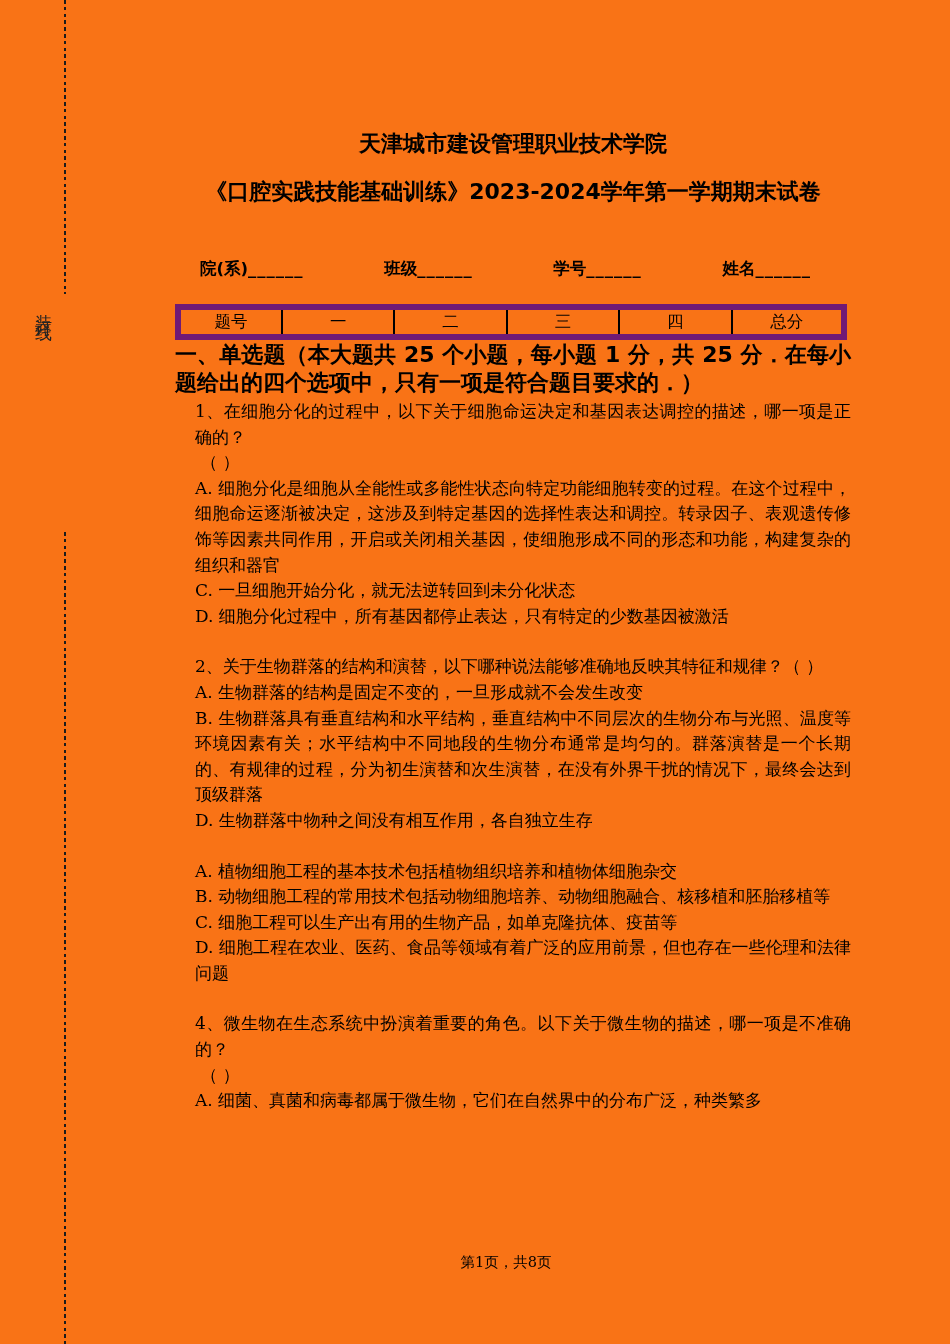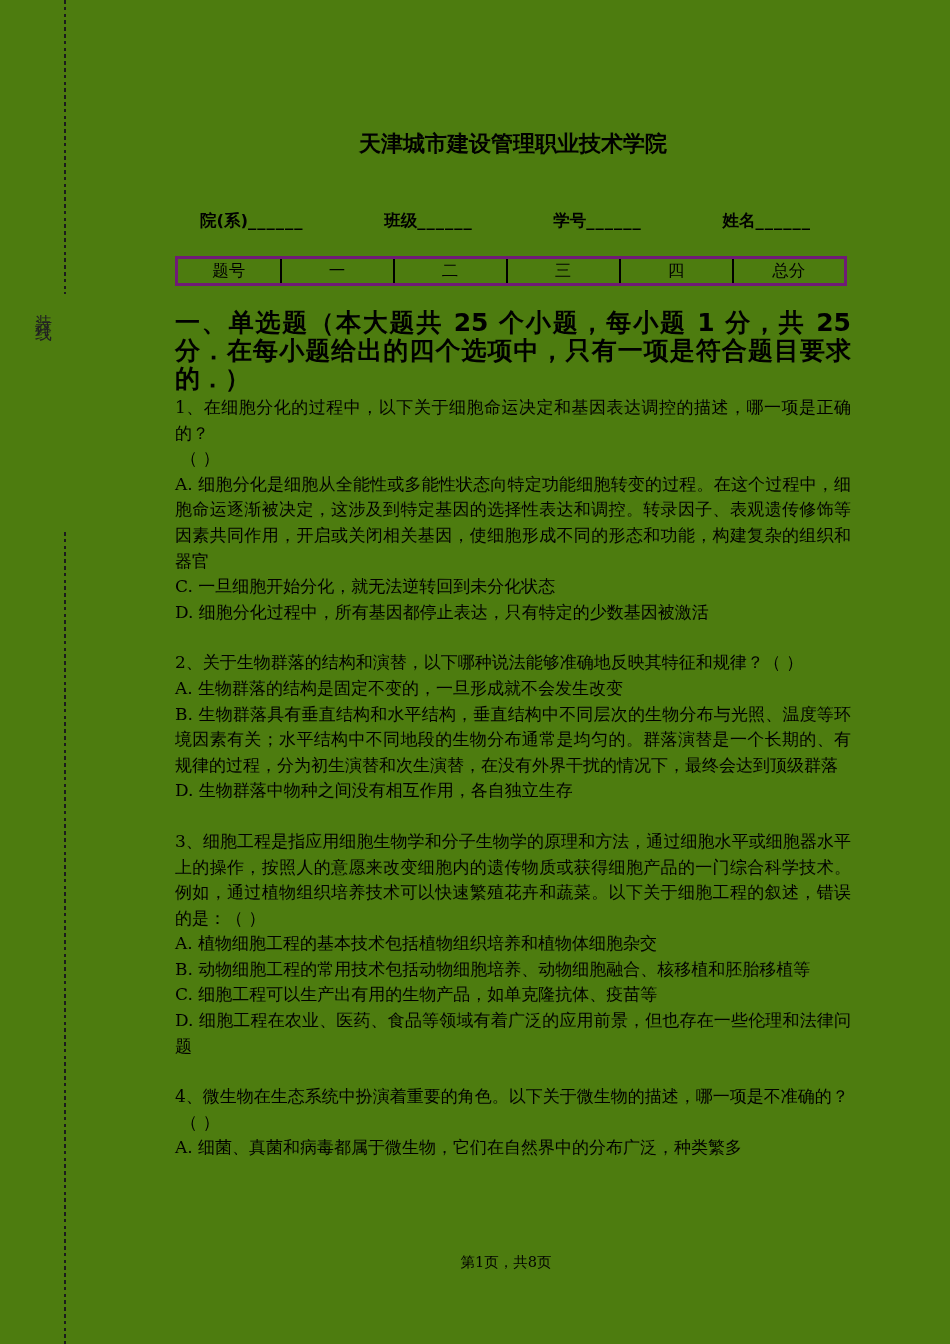--- a/index.html
+++ b/index.html
@@ -1,20 +1,20 @@
 <!DOCTYPE html>
 <html lang="zh"><head>
 <meta charset="utf-8">
 <style>
   html, body { margin: 0; padding: 0; background: #ffffff; }
   .page {
     position: relative;
     width: 950px;
     height: 1344px;
-    background: #4d7c0f;
+    background: #f97316;
     overflow: hidden;
     color: #111;
     font-family: "DejaVu Serif", "Liberation Serif", serif;
   }
 
   
   .binding-dash {
     position: absolute;
     left: 64px;
     width: 2px;
@@ -71,46 +71,46 @@
     color: #000;
     white-space: nowrap;
   }
   .student-field .blank { letter-spacing: 1px; font-weight: 600; }
 
   table.score-table {
     margin-top: 24px;
     border-collapse: collapse;
     width: 672px;
     table-layout: fixed;
-    border: 3px solid #701a75;
+    border: 6px solid #701a75;
   }
   table.score-table th, table.score-table td {
     border: 2px solid #000;
     height: 24px;
     text-align: center;
     vertical-align: middle;
     font-weight: normal;
     font-size: 16.5px;
     font-family: "DejaVu Serif", "Liberation Serif", serif;
     padding: 0;
     color: #000;
   }
   table.score-table col.label-col { width: 104px; }
 
   .section-heading {
-    margin-top: 23px;
-    font-family: "DejaVu Sans", "Liberation Sans", sans-serif;
-    font-weight: 700;
-    font-size: 25px;
+    margin-top: 1px;
+    font-family: "DejaVu Sans", "Liberation Sans", sans-serif;
+    font-weight: 700;
+    font-size: 22px;
     line-height: 28px;
     text-align: justify;
     color: #000;
   }
 
-  .questions { margin-top: 2px; }
+  .questions { margin-top: 2px; margin-left: 20px; }
   .question { margin-top: 25px; }
   .question:first-child { margin-top: 1px; }
   .question p {
     margin: 0;
     font-size: 17px;
     line-height: 25.6px;
     text-align: justify;
     color: #000;
   }
   .question p.stem { white-space: pre-wrap; }
@@ -131,20 +131,21 @@
 
 <div class="page">
 
   <div class="binding-dash dash-top"></div>
   <div class="binding-label">装订线</div>
   <div class="binding-dash dash-bottom"></div>
 
   <div class="content">
 
     <h1 class="school-title">天津城市建设管理职业技术学院</h1>
+    <h2 class="exam-title">《口腔实践技能基础训练》2023-2024学年第一学期期末试卷</h2>
 
     <div class="student-row">
         <span class="student-field"><span class="label">院(系)</span><span class="blank">______</span></span>
         <span class="student-field"><span class="label">班级</span><span class="blank">______</span></span>
         <span class="student-field"><span class="label">学号</span><span class="blank">______</span></span>
         <span class="student-field"><span class="label">姓名</span><span class="blank">______</span></span>
       </div>
 
     <table class="score-table">
       <colgroup>
@@ -177,21 +178,20 @@
           <p class="option">C. 一旦细胞开始分化，就无法逆转回到未分化状态</p>
           <p class="option">D. 细胞分化过程中，所有基因都停止表达，只有特定的少数基因被激活</p>
         </div>
         <div class="question">
           <p class="stem">2、关于生物群落的结构和演替，以下哪种说法能够准确地反映其特征和规律？（ ）</p>
           <p class="option">A. 生物群落的结构是固定不变的，一旦形成就不会发生改变</p>
           <p class="option">B. 生物群落具有垂直结构和水平结构，垂直结构中不同层次的生物分布与光照、温度等环境因素有关；水平结构中不同地段的生物分布通常是均匀的。群落演替是一个长期的、有规律的过程，分为初生演替和次生演替，在没有外界干扰的情况下，最终会达到顶级群落</p>
           <p class="option">D. 生物群落中物种之间没有相互作用，各自独立生存</p>
         </div>
         <div class="question">
-          <p class="stem">3、细胞工程是指应用细胞生物学和分子生物学的原理和方法，通过细胞水平或细胞器水平上的操作，按照人的意愿来改变细胞内的遗传物质或获得细胞产品的一门综合科学技术。例如，通过植物组织培养技术可以快速繁殖花卉和蔬菜。以下关于细胞工程的叙述，错误的是：（ ）</p>
           <p class="option">A. 植物细胞工程的基本技术包括植物组织培养和植物体细胞杂交</p>
           <p class="option">B. 动物细胞工程的常用技术包括动物细胞培养、动物细胞融合、核移植和胚胎移植等</p>
           <p class="option">C. 细胞工程可以生产出有用的生物产品，如单克隆抗体、疫苗等</p>
           <p class="option">D. 细胞工程在农业、医药、食品等领域有着广泛的应用前景，但也存在一些伦理和法律问题</p>
         </div>
         <div class="question">
           <p class="stem">4、微生物在生态系统中扮演着重要的角色。以下关于微生物的描述，哪一项是不准确的？
  （ ）</p>
           <p class="option">A. 细菌、真菌和病毒都属于微生物，它们在自然界中的分布广泛，种类繁多</p>
         </div>

